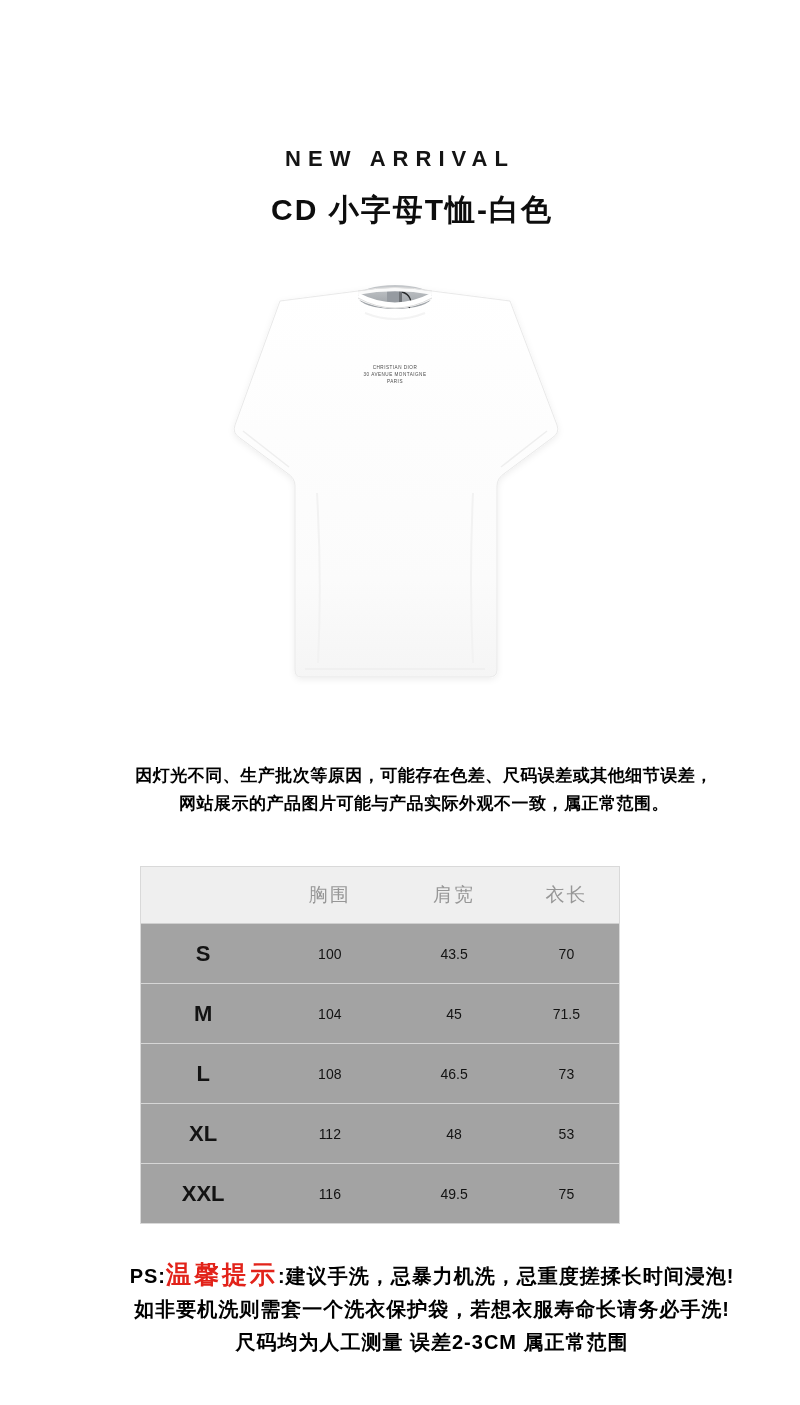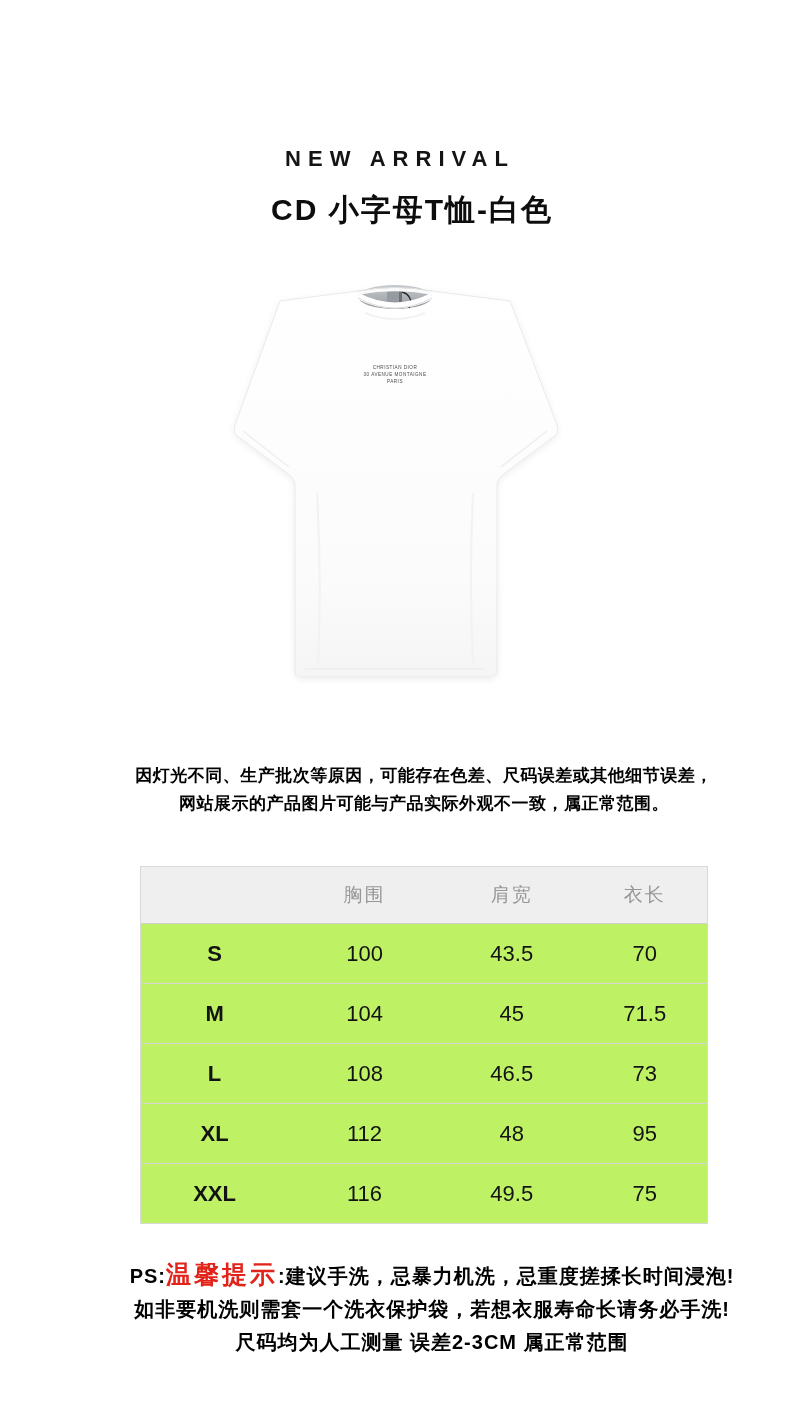--- a/index.html
+++ b/index.html
@@ -14,27 +14,27 @@
 
   
   .tee-wrap{position:absolute;top:281px;left:225px;width:350px;height:410px;}
   .tee-wrap svg{display:block;width:100%;height:100%;}
 
   
   .disclaimer{position:absolute;top:762px;left:0;width:100%;text-align:center;
     font-size:17px;font-weight:600;line-height:28px;color:#000;letter-spacing:0.5px;padding-left:24px;}
 
   
-  .size-table{position:absolute;top:866px;left:140px;width:568px;
-    border:1px solid #d9d9d9;box-sizing:border-box;background:#bef264;}
+  .size-table{position:absolute;top:866px;left:140px;width:480px;
+    border:1px solid #d9d9d9;box-sizing:border-box;background:#a3a3a3;}
   .tr{display:grid;grid-template-columns:26% 27% 25% 22%;align-items:center;}
   .tr.head{height:56px;background:#efefef;border-bottom:1px solid #cfcfcf;}
   .tr.body{height:59px;border-bottom:1px solid #d6d6d6;}
   .tr.body:last-child{border-bottom:none;}
-  .td{text-align:center;font-size:22px;color:#131313;}
+  .td{text-align:center;font-size:14px;color:#131313;}
   .td.size{font-weight:700;font-size:22px;}
   .tr.head .td{font-size:19px;color:#979797;font-weight:500;letter-spacing:2px;}
 
   
   .care{position:absolute;top:1258px;left:0;width:100%;text-align:center;
     font-size:20px;font-weight:700;line-height:33px;color:#000;letter-spacing:1px;padding-left:32px;}
   .care .hl{font-size:25px;font-weight:800;letter-spacing:3px;}
 </style>
 </head>
 <body>
@@ -116,21 +116,21 @@
     <div class="tr body">
       <div class="td size">L</div>
       <div class="td">108</div>
       <div class="td">46.5</div>
       <div class="td">73</div>
     </div>
     <div class="tr body">
       <div class="td size">XL</div>
       <div class="td">112</div>
       <div class="td">48</div>
-      <div class="td">95</div>
+      <div class="td">53</div>
     </div>
     <div class="tr body">
       <div class="td size">XXL</div>
       <div class="td">116</div>
       <div class="td">49.5</div>
       <div class="td">75</div>
     </div>
   </div>
 
   <div class="care">

